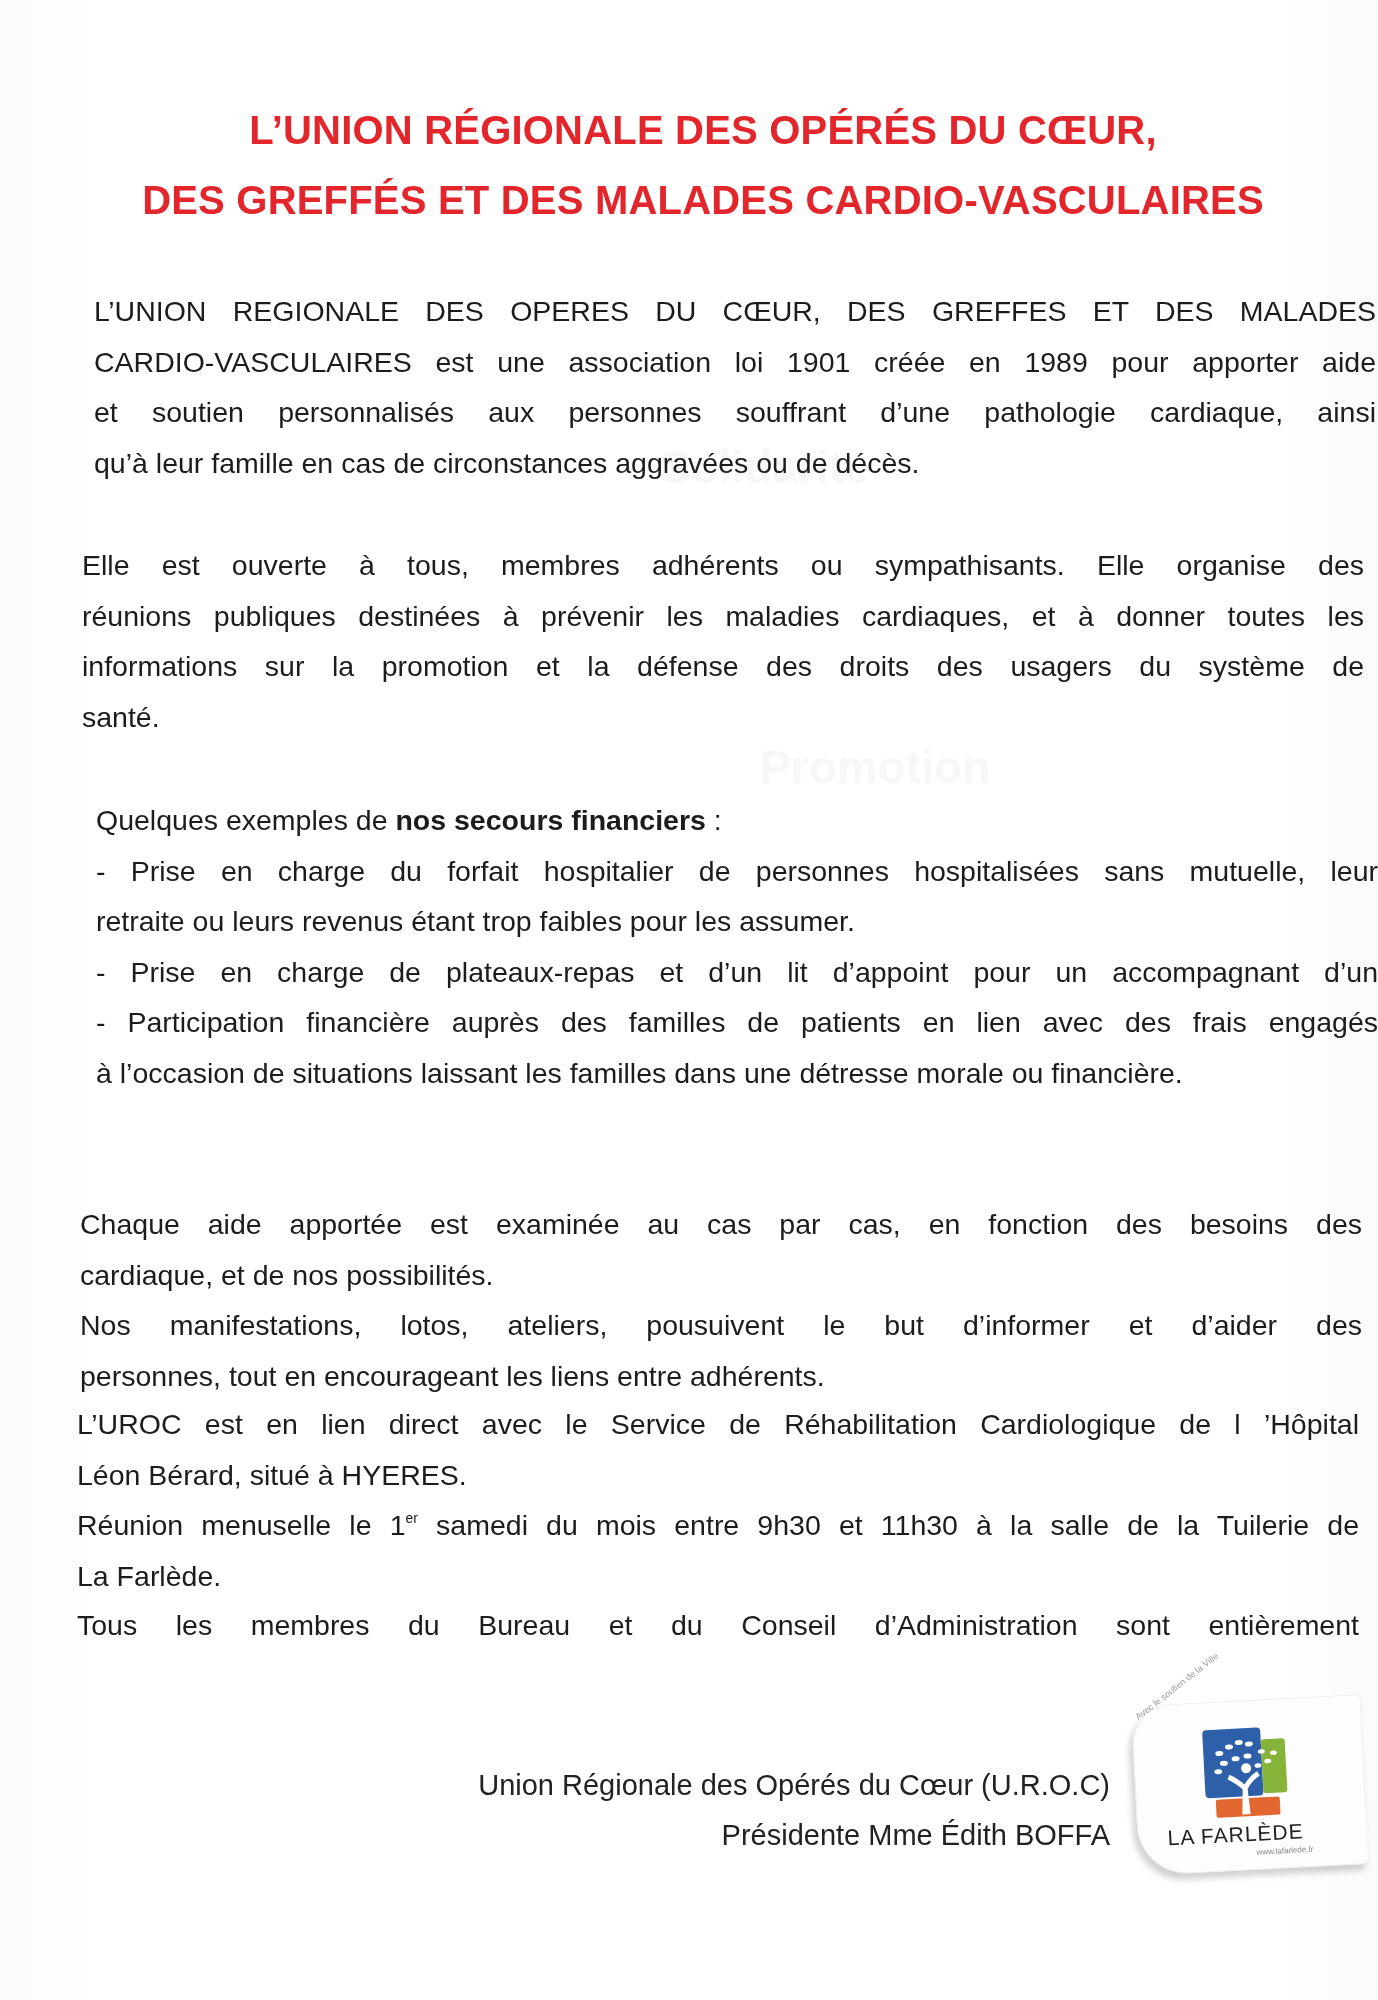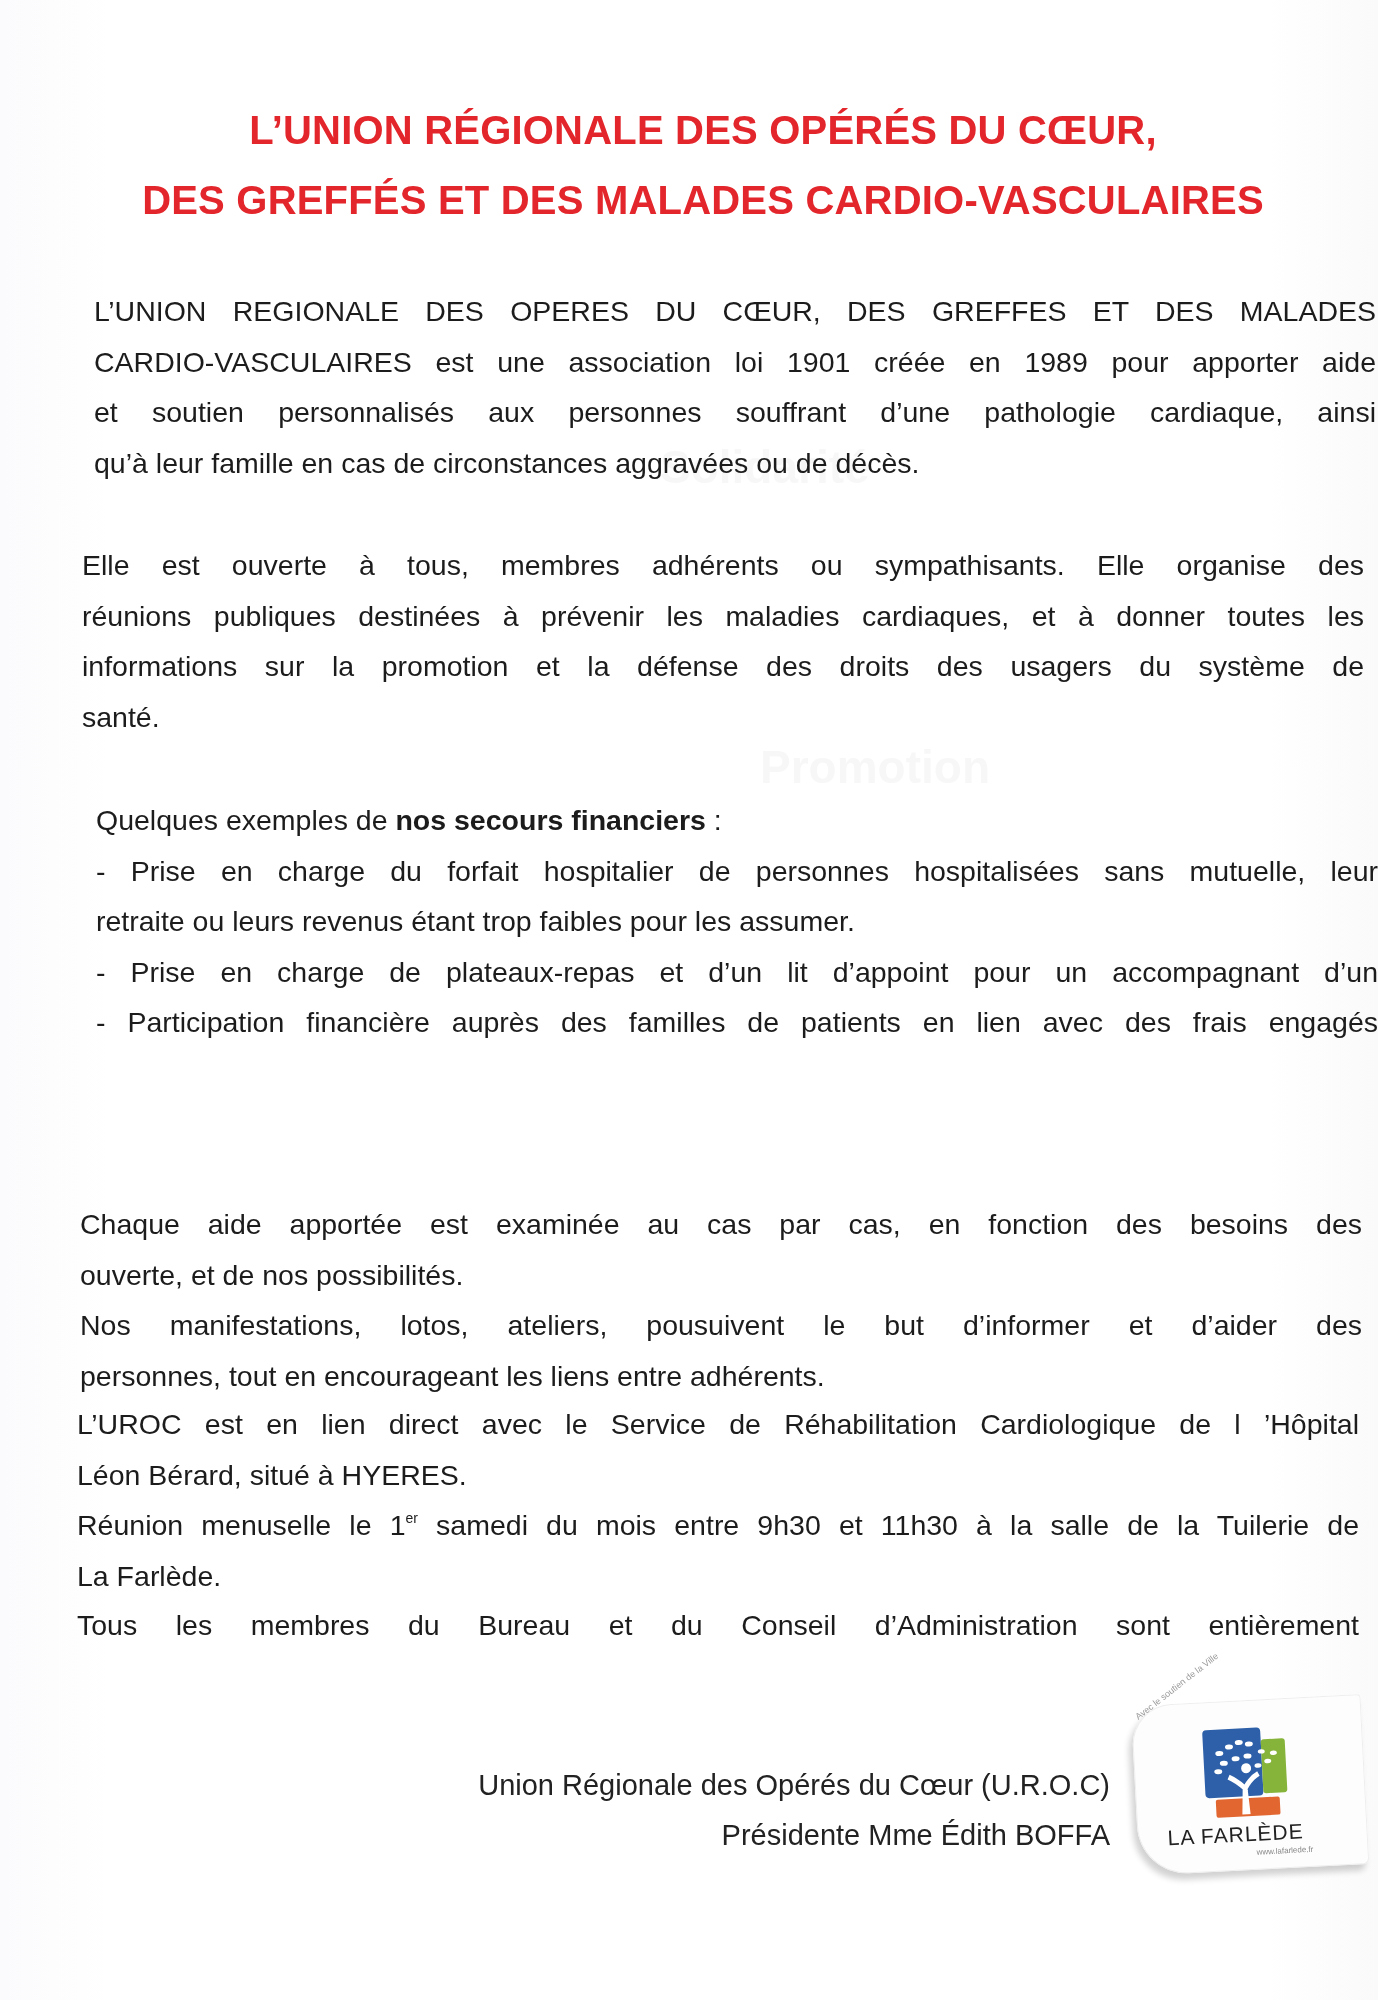--- a/index.html
+++ b/index.html
@@ -87,25 +87,26 @@
     <span class="line just">informations sur la promotion et la défense des droits des usagers du système de</span>
     <span class="line">santé.</span>
   </div>
 
   <div class="para p3">
     <span class="line"><span>Quelques exemples de </span><b>nos secours financiers</b><span>  :</span></span>
     <span class="line just">-  Prise en charge du forfait hospitalier de personnes hospitalisées sans mutuelle,  leur</span>
     <span class="line">retraite ou leurs revenus étant trop faibles pour les assumer.</span>
     <span class="line just">-  Prise en charge de plateaux-repas et d’un lit d’appoint pour un accompagnant d’un</span>
     <span class="line just">-  Participation financière auprès des familles de patients en lien avec des frais engagés</span>
+    <span class="line">à l’occasion de situations laissant les familles dans une détresse morale ou financière.</span>
   </div>
 
   <div class="para p4">
     <span class="line just">Chaque aide apportée est examinée au cas par cas, en fonction des besoins des</span>
-    <span class="line">ouverte, et de nos possibilités.</span>
+    <span class="line">cardiaque, et de nos possibilités.</span>
     <span class="line just">Nos manifestations, lotos, ateliers, pousuivent le but d’informer et d’aider des</span>
     <span class="line">personnes, tout en encourageant les liens entre adhérents.</span>
   </div>
 
   <div class="para p5">
     <span class="line just">L’UROC est en lien direct avec le Service de Réhabilitation Cardiologique de l ’Hôpital</span>
     <span class="line">Léon Bérard, situé à HYERES.</span>
     <span class="line just"><span>Réunion menuselle le 1</span><sup>er</sup><span> samedi du mois entre 9h30 et 11h30 à la salle de la Tuilerie de</span></span>
     <span class="line">La Farlède.</span>
   </div>

